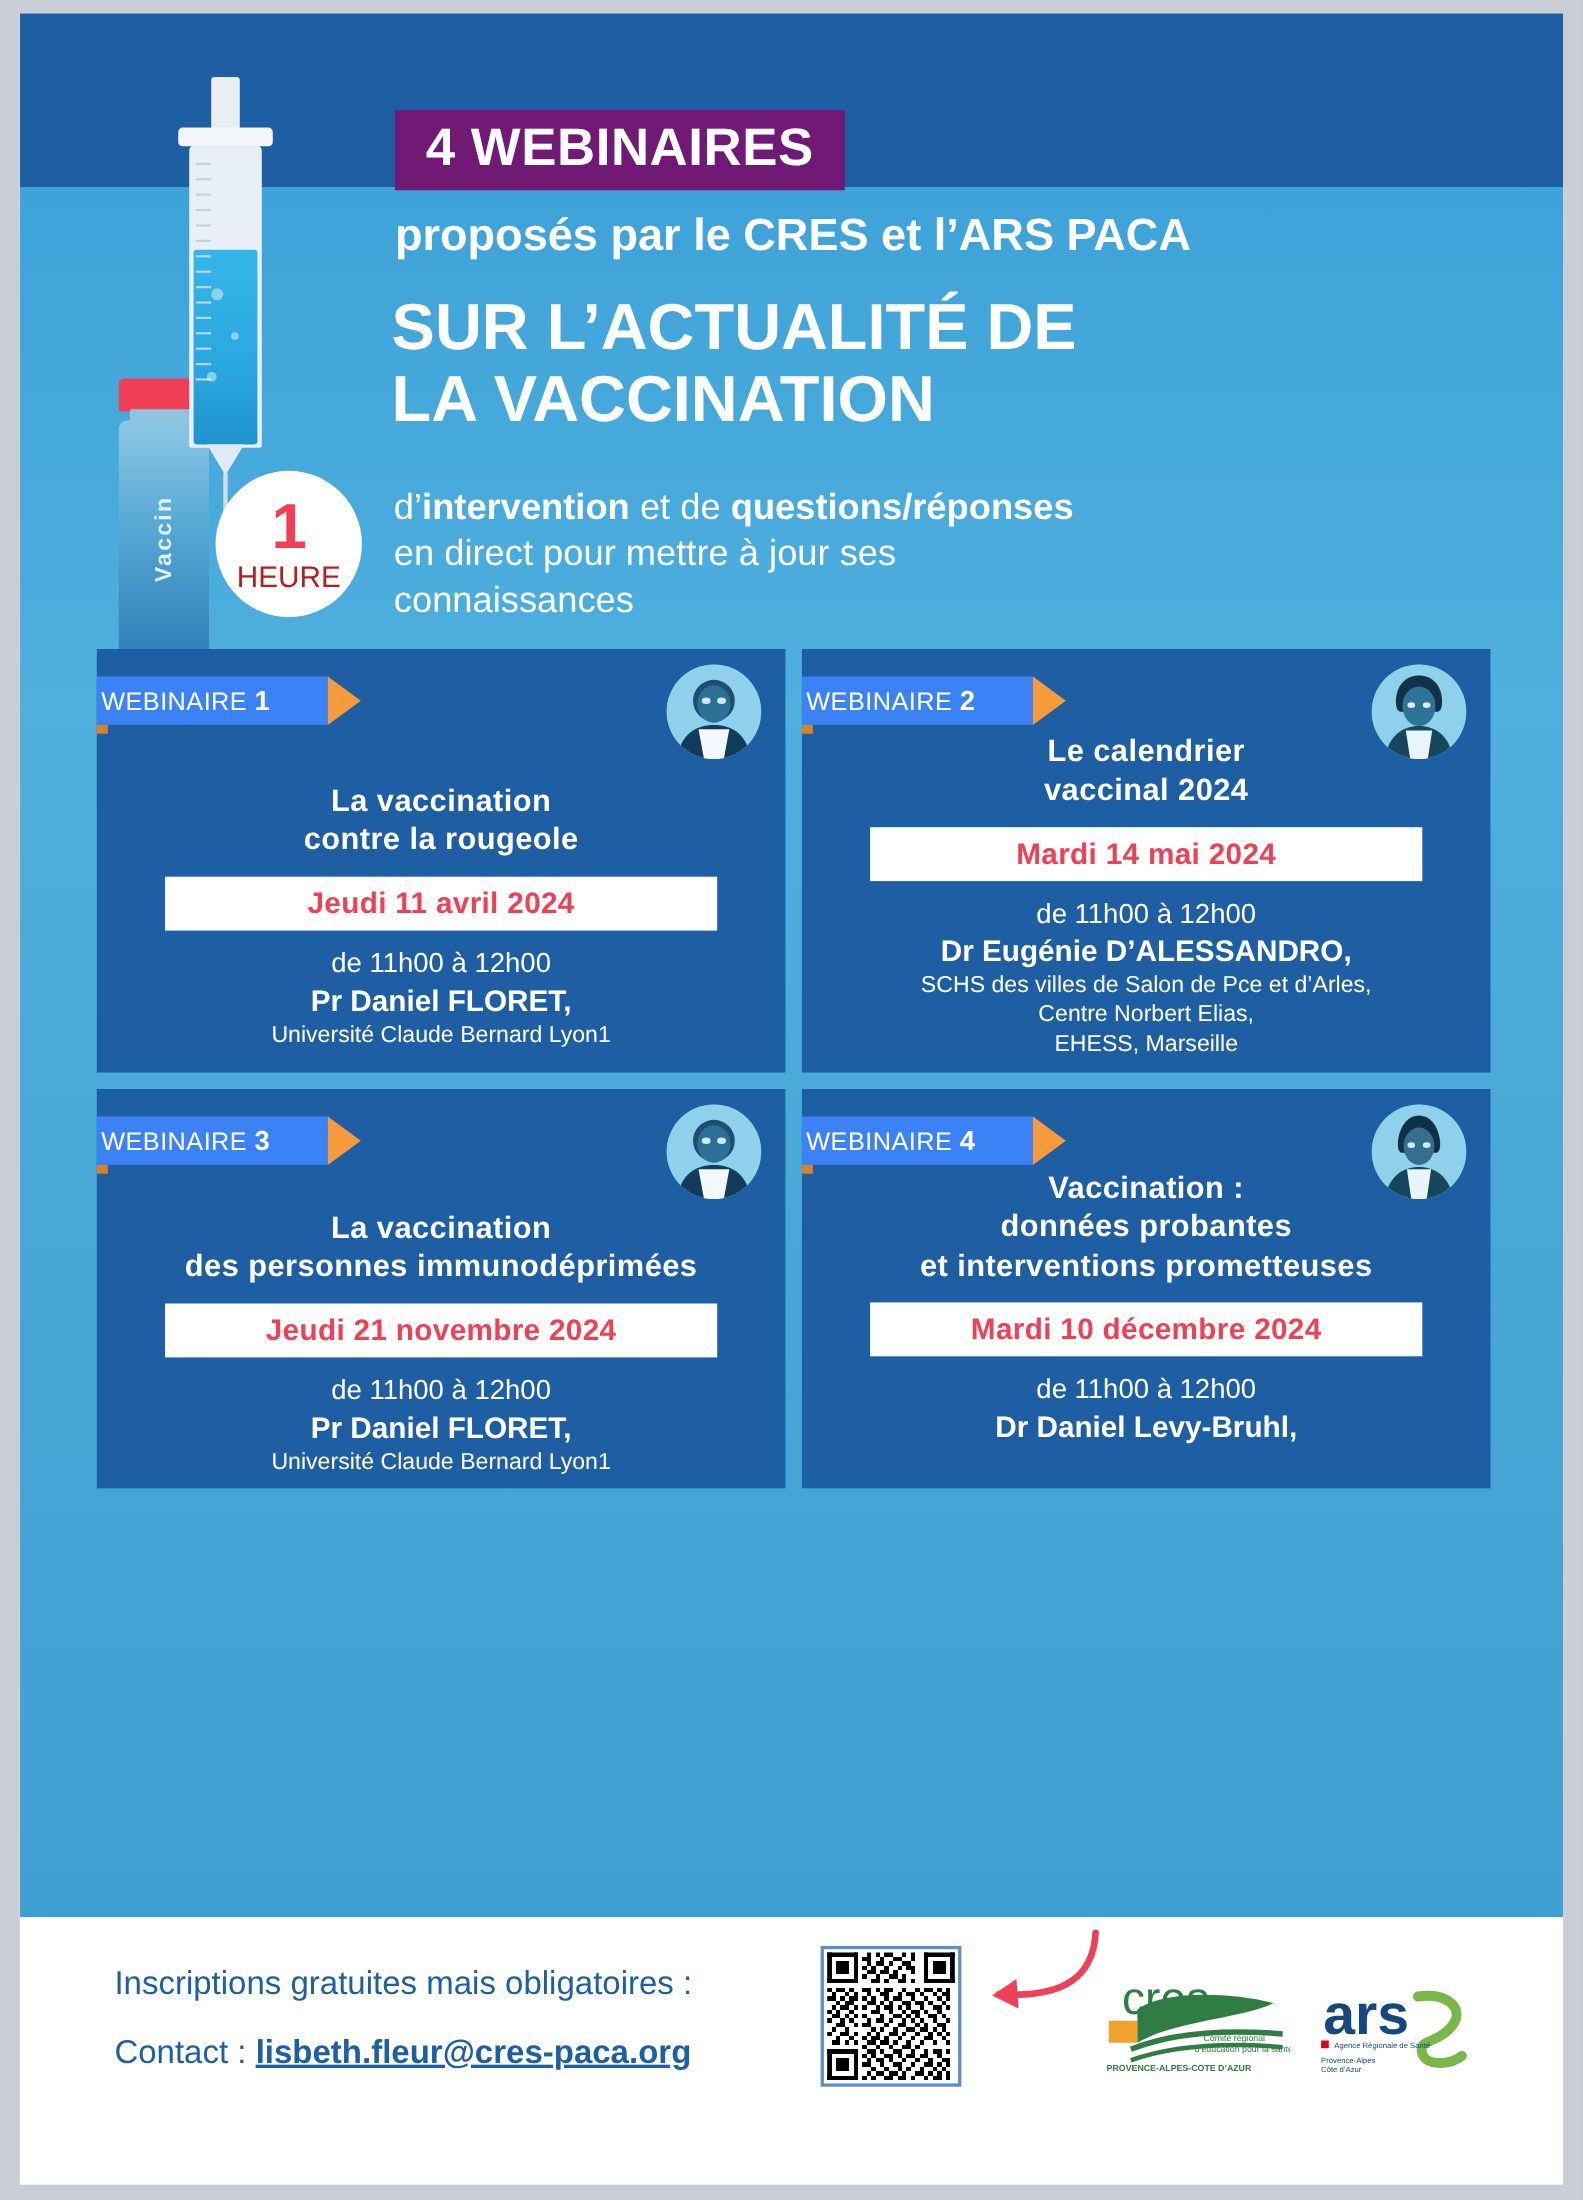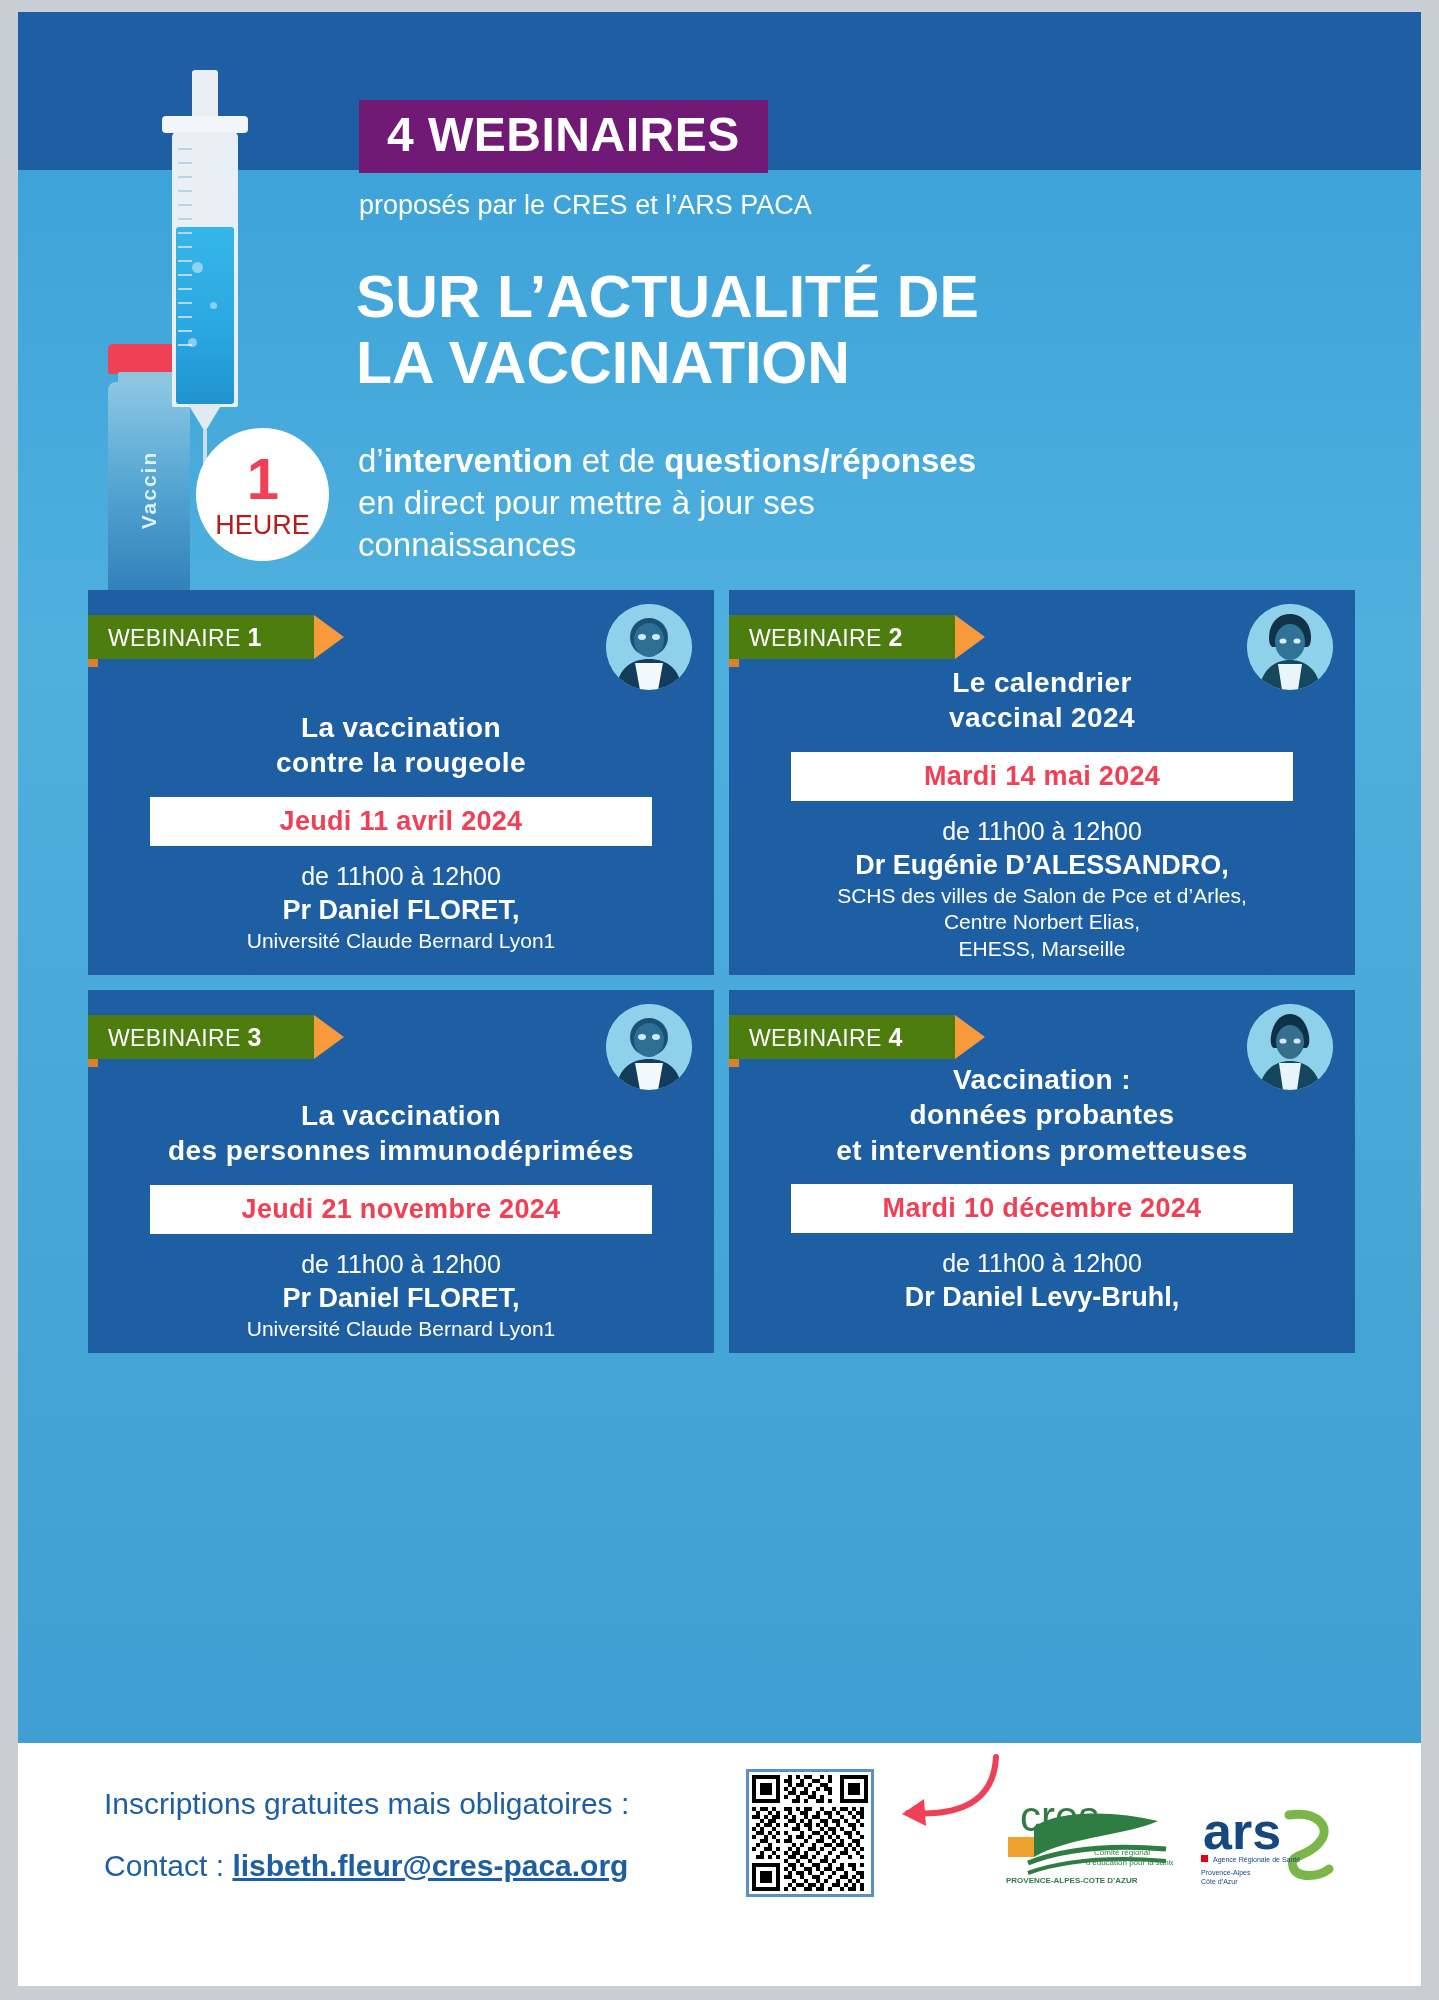--- a/index.html
+++ b/index.html
@@ -128,21 +128,21 @@
   .ribbon {
     position: absolute; left: 341px; top: 88px;
     background: #701a75; padding: 11px 28px 14px 28px;
   }
   .ribbon span {
     color: #fff; font-size: 48px; font-weight: 700; letter-spacing: 0.5px;
     display: block; line-height: 1;
   }
   .sub1 {
     position: absolute; left: 341px; top: 178px;
-    color: #ffffff; font-size: 27px; font-weight: 400; line-height: 1.15;
+    color: #ffffff; font-size: 41px; font-weight: 700; line-height: 1.15;
   }
   .headline {
     position: absolute; left: 338px; top: 252px;
     color: #ffffff; font-size: 59px; font-weight: 800;
     line-height: 1.12; letter-spacing: 0px;
   }
   .headline div { white-space: nowrap; }
   .lead {
     position: absolute; left: 340px; top: 428px;
     width: 640px;
@@ -160,23 +160,23 @@
     gap: 15px 15px;
   }
   .card {
     position: relative;
     background: #1d5fa2;
     overflow: visible;
   }
   .flag {
     position: absolute; left: 0; top: 25px;
     height: 44px;
-    background: #4d7c0f;
+    background: #3b82f6;
     display: flex; align-items: center;
-    padding-left: 20px; padding-right: 52px;
+    padding-left: 4px; padding-right: 52px;
     z-index: 3;
   }
   .flag::after {
     content: "";
     position: absolute; right: -30px; top: 0;
     width: 0; height: 0;
     border-top: 22px solid transparent;
     border-bottom: 22px solid transparent;
     border-left: 30px solid #f79a3c;
   }

